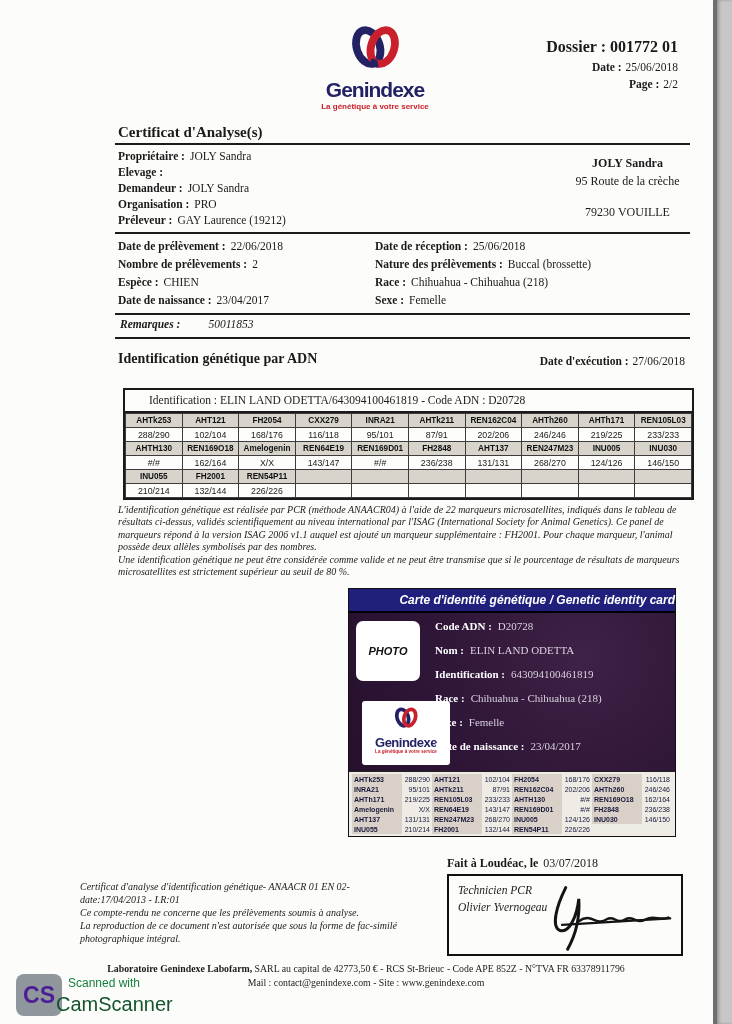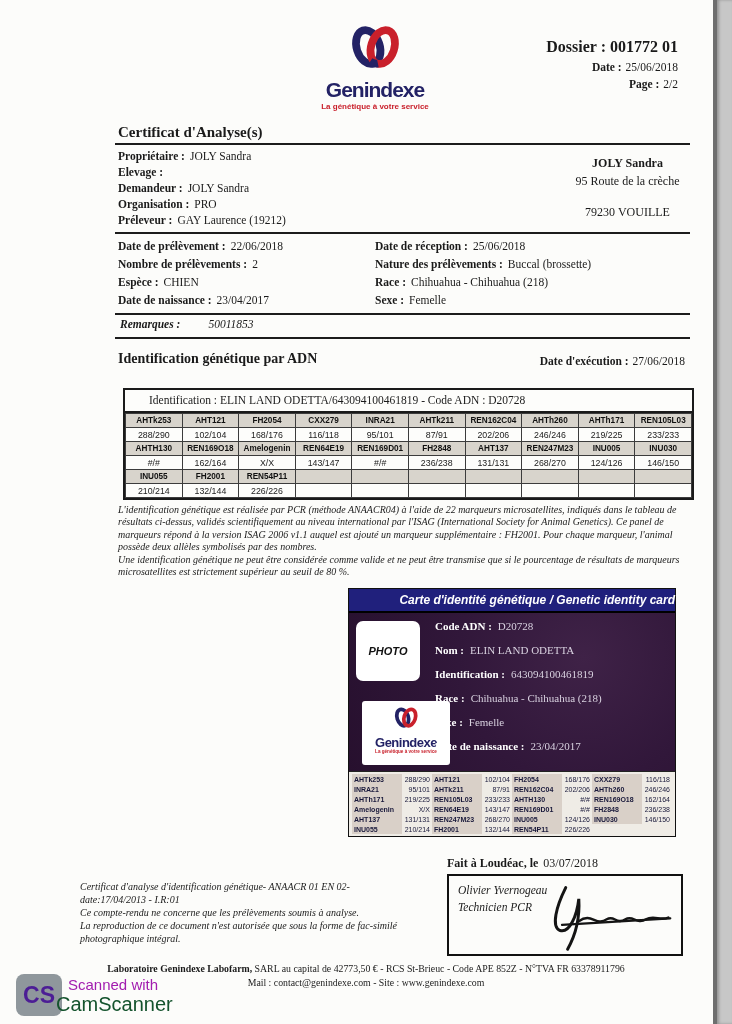--- a/index.html
+++ b/index.html
@@ -81,21 +81,21 @@
   .sig-box{left:447px;top:874px;width:236px;height:82px;border:2px solid #111;
            padding:6px 9px;box-sizing:border-box;font-style:italic;font-size:11.5px;line-height:17px;}
   .sig-svg{position:absolute;right:2px;top:6px;}
   
   .legal{left:80px;top:880px;width:340px;font-style:italic;font-size:10px;line-height:13px;}
   .footer{left:60px;top:962px;width:612px;text-align:center;font-size:9.8px;line-height:13.8px;z-index:2;}
   
   .cs-box{left:16px;top:974px;width:46px;height:42px;background:#8f979c;border-radius:8px;
           display:flex;align-items:center;justify-content:center;color:#4c1d95;
           font-family:"Liberation Sans",sans-serif;font-weight:bold;font-size:23px;z-index:1;}
-  .wm1{left:68px;top:976px;font-family:"Liberation Sans",sans-serif;font-size:15px;color:#a21caf;z-index:1;}
+  .wm1{left:68px;top:976px;font-family:"Liberation Sans",sans-serif;font-size:12px;color:#15803d;z-index:1;}
   .wm2{left:56px;top:993px;font-family:"Liberation Sans",sans-serif;font-size:20px;color:#14532d;z-index:1;}
 </style>
 </head>
 <body>
 
 <div class="page">
 
   <div class="abs logo-block">
     <span>
       <svg width="62" height="56" viewBox="0 0 64 58">
@@ -387,22 +387,22 @@
             </tr>
           </tbody>
       </table>
     </div>
   </div>
 
   <div class="abs fait">
     <b>Fait à Loudéac, le</b><span>03/07/2018</span>
   </div>
   <div class="abs sig-box">
+    <div>Technicien PCR</div>
     <div>Olivier Yvernogeau</div>
-    <div>Technicien PCR</div>
     <span class="sig-svg">
       <svg width="150" height="70" viewBox="0 0 150 75">
         <path d="M34 6 C24 26 18 48 28 52 C38 55 46 36 48 18 C49 34 46 54 36 72" fill="none" stroke="#141414" stroke-width="3.2" stroke-linecap="round"></path>
         <path d="M48 42 C62 32 66 48 78 40 C86 35 88 46 98 40 C106 35 110 46 120 40 C128 35 136 42 144 38" fill="none" stroke="#141414" stroke-width="2.6" stroke-linecap="round"></path>
         <path d="M30 46 L146 39" fill="none" stroke="#141414" stroke-width="2.4" stroke-linecap="round"></path>
       </svg>
     </span>
   </div>
 
   <div class="abs legal">

